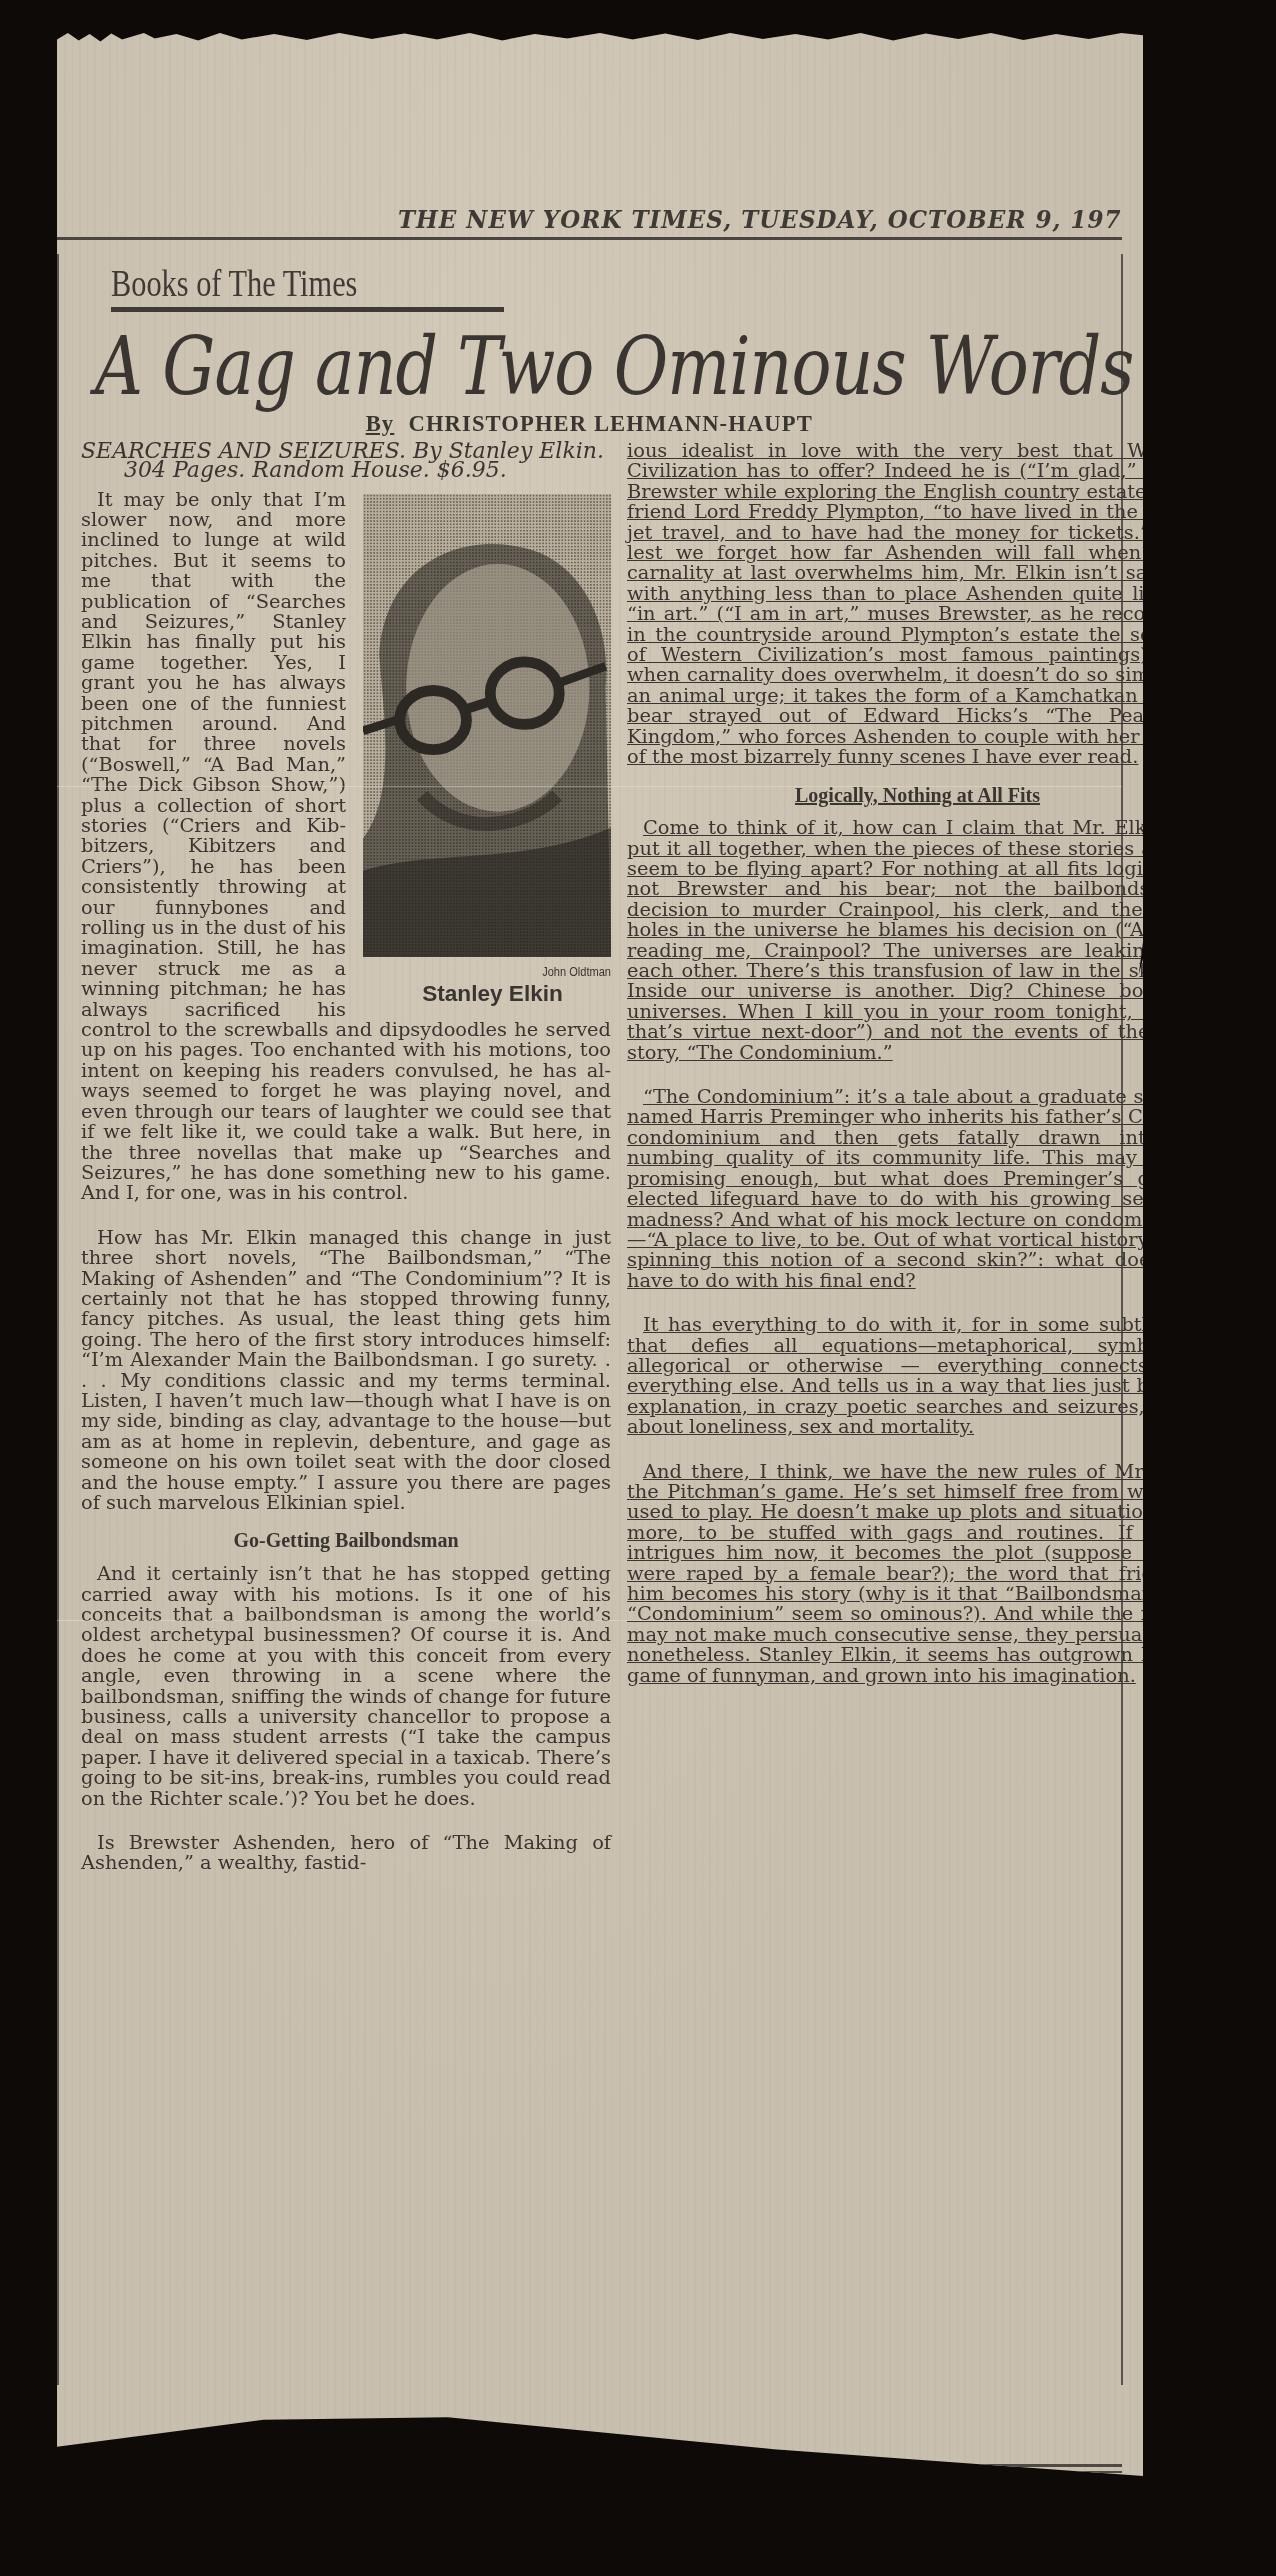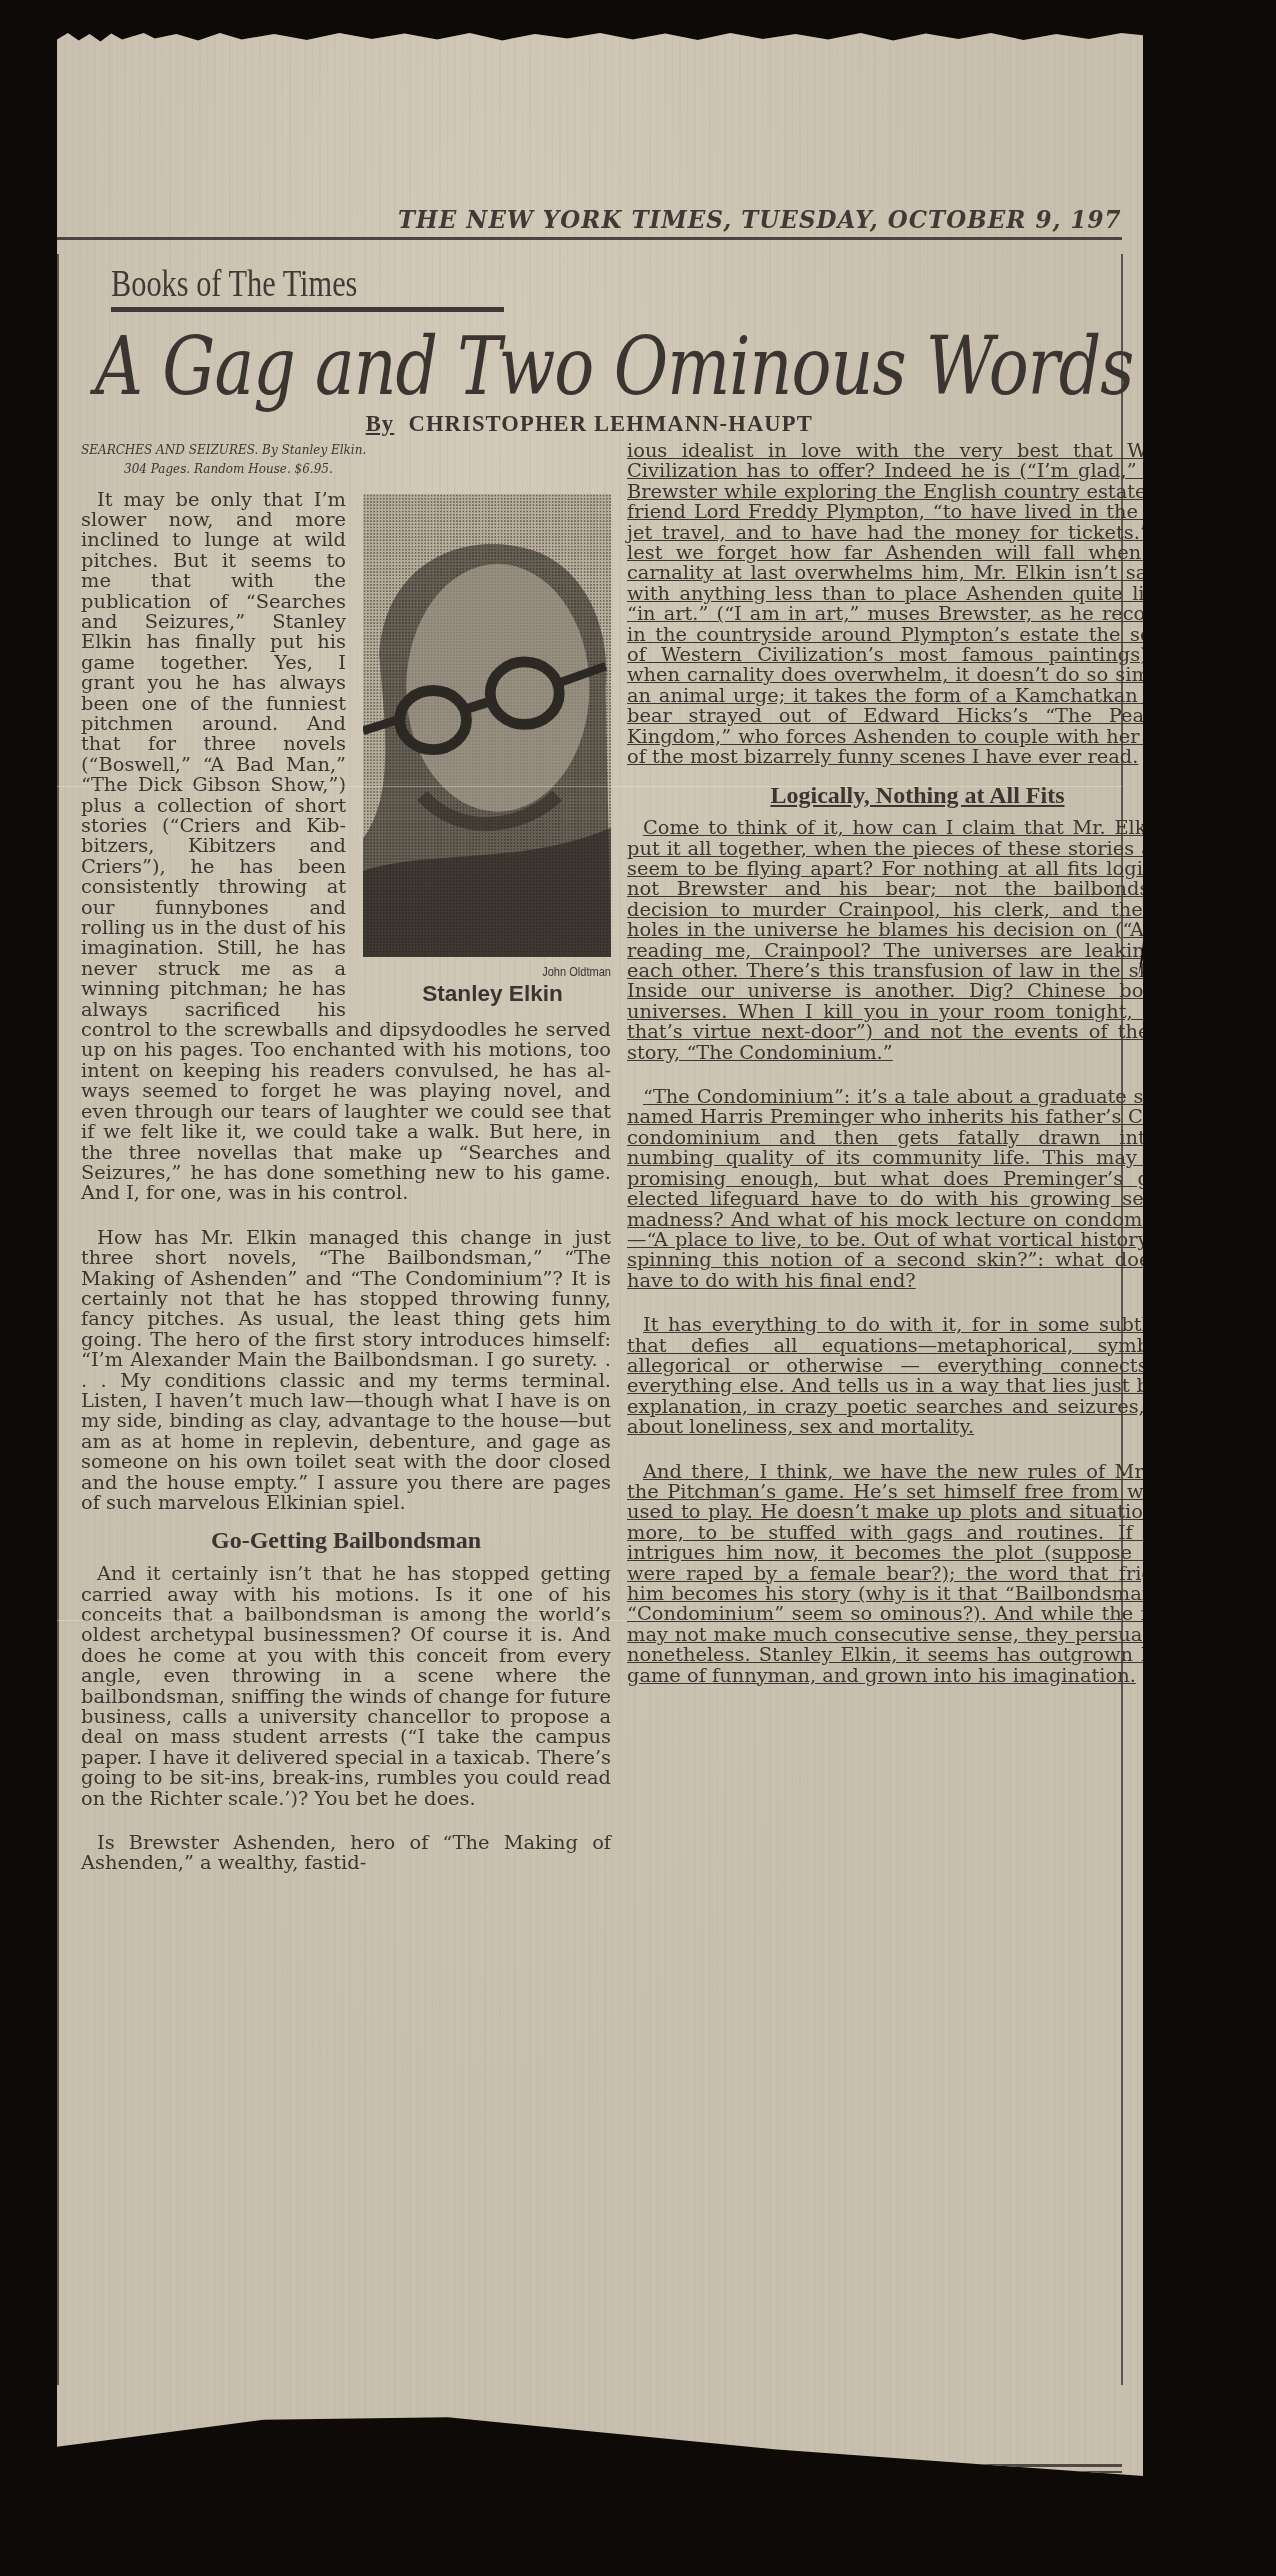--- a/index.html
+++ b/index.html
@@ -64,28 +64,28 @@
     font-family: "DejaVu Serif", serif;
     font-size: 19.4px; line-height: 20.4px;
     color: #3a3530; text-align: justify;
   }
   .col-left { left: 24px; width: 530px; }
   .col-right { left: 570px; width: 581px; text-decoration: underline; }
   .col p { margin: 0; text-indent: 16px; hyphens: manual; }
   .col p.noindent { text-indent: 0; }
   .col p + p { margin-top: 24px; }
   .book-info {
-    font-style: italic; font-size: 12px; line-height: 19.4px;
+    font-style: italic; font-size: 22px; line-height: 19.4px;
     margin-bottom: 9.7px; text-align: left;
   }
   .book-info .l2 { display: block; padding-left: 43px; }
   .subhead {
     text-align: center; font-weight: bold;
     font-family: "Liberation Serif", serif;
-    font-size: 24px; line-height: 27px;
+    font-size: 20px; line-height: 27px;
     margin: 14px 0 9.7px 0;
   }
   .photo-wrap {
     float: right; width: 253px; margin: 4.3px 0 5.4px 12px;
     text-align: center;
   }
   .photo {
     width: 248px; height: 463px; margin-left: 5.4px;
     background:
       radial-gradient(circle, rgba(40,36,32,0.55) 0.8px, transparent 0.9px) 0 0/3.2px 3.2px,

